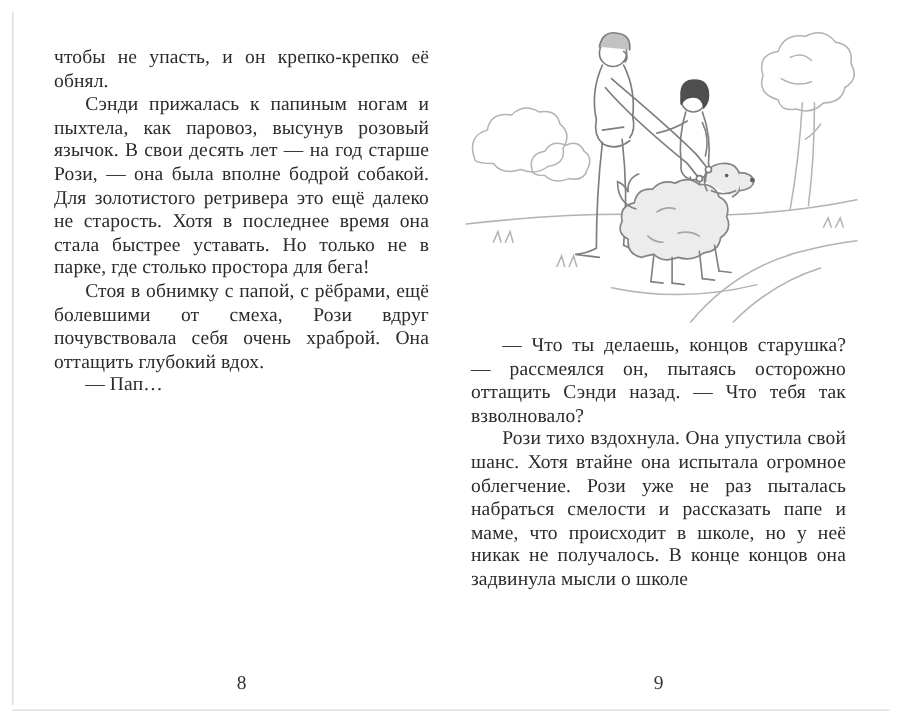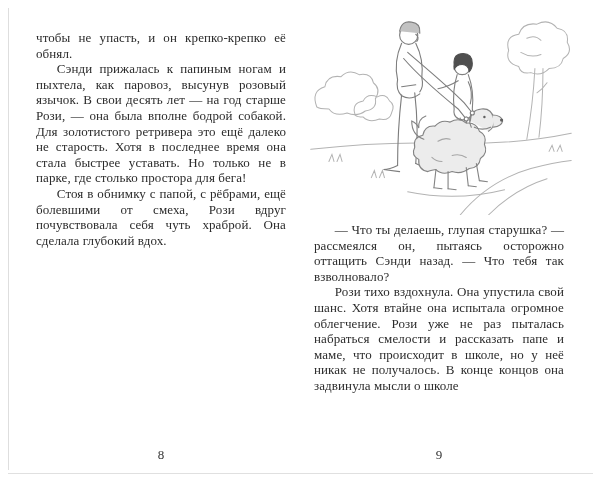--- a/index.html
+++ b/index.html
@@ -69,21 +69,22 @@
 
 <div class="spread">
 
   <div class="edge-left"></div>
   <div class="edge-bottom"></div>
 
   <div class="page page-left">
     <div class="text-block">
       <p class="no-indent">чтобы не упасть, и он крепко-крепко её обнял.</p>
       <p>Сэнди прижалась к папиным ногам и пыхтела, как паровоз, высунув розовый язычок. В свои десять лет — на год старше Рози, — она была вполне бодрой собакой. Для золотистого ретривера это ещё далеко не старость. Хотя в последнее время она стала быстрее уставать. Но только не в парке, где столько простора для бега!</p>
-      <p>Стоя в обнимку с папой, с рёбрами, ещё болевшими от смеха, Рози вдруг почувствовала себя чуть храброй. Она сделала глубокий вдох.</p>
+      <p>Стоя в обнимку с папой, с рёбрами, ещё болевшими от смеха, Рози вдруг почувствовала себя очень храброй. Она оттащить глубокий вдох.</p>
+      <p>— Пап…</p>
     </div>
     <div class="page-num">8</div>
   </div>
 
   <div class="page page-right">
 
     <div class="illustration">
       <svg viewBox="0 0 258 205" xmlns="http://www.w3.org/2000/svg">
 
         <g stroke="#b3b3b3" fill="none" stroke-width="1" stroke-linecap="round">
@@ -141,19 +142,19 @@
         <g stroke="#7d7d7d" fill="none" stroke-width="1.1" stroke-linecap="round">
           <path d="M96,44 C112,58 132,74 152,94 L160,104"></path>
           <path d="M92,50 C104,64 124,82 146,100 L154,110"></path>
           <circle cx="160" cy="104" r="2" fill="#ffffff"></circle>
           <circle cx="154" cy="110" r="2" fill="#ffffff"></circle>
         </g>
       </svg>
     </div>
 
     <div class="text-block">
-      <p>— Что ты делаешь, глупая старушка? — рассмеялся он, пытаясь осторожно оттащить Сэнди назад. — Что тебя так взволновало?</p>
+      <p>— Что ты делаешь, концов старушка? — рассмеялся он, пытаясь осторожно оттащить Сэнди назад. — Что тебя так взволновало?</p>
       <p>Рози тихо вздохнула. Она упустила свой шанс. Хотя втайне она испытала огромное облегчение. Рози уже не раз пыталась набраться смелости и рассказать папе и маме, что происходит в школе, но у неё никак не получалось. В конце концов она задвинула мысли о школе</p>
     </div>
     <div class="page-num">9</div>
   </div>
 
 </div>
 
 </body></html>

